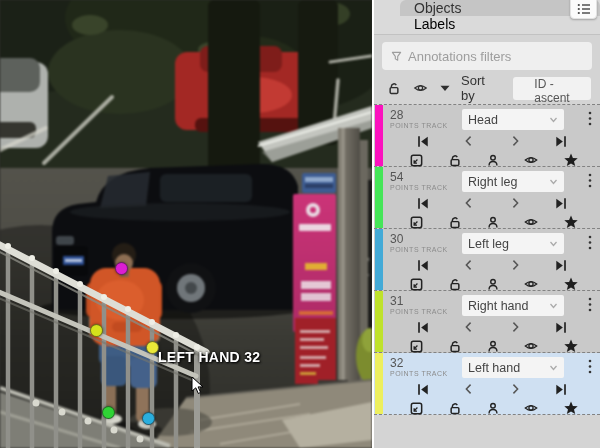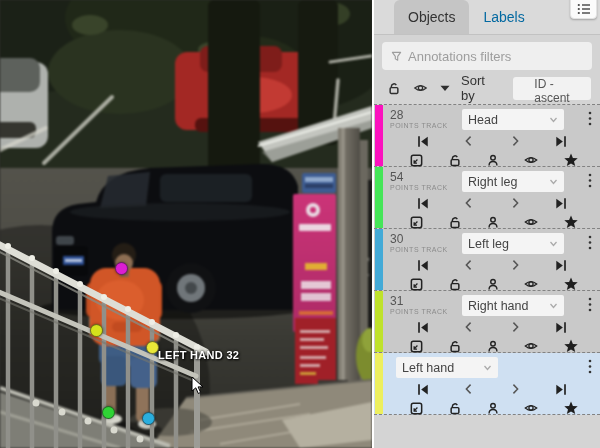--- a/index.html
+++ b/index.html
@@ -4,27 +4,27 @@
 <style>
   html,body{margin:0;padding:0;background:#fff;}
   .app{position:relative;width:600px;height:448px;overflow:hidden;font-family:"Liberation Sans",sans-serif;-webkit-font-smoothing:antialiased;}
 
   
   .canvas{position:absolute;left:0;top:0;width:372px;height:448px;background:#2e2e2a;overflow:hidden;}
   .scene{position:absolute;left:0;top:0;filter:blur(1.1px);}
   .railing{position:absolute;left:0;top:0;filter:blur(.4px);}
   .annotations{position:absolute;left:0;top:0;width:372px;height:448px;}
   .pt{position:absolute;width:11px;height:11px;border-radius:50%;border:1px solid rgba(25,25,25,.55);box-shadow:0 0 3px rgba(0,0,0,.45);}
-  .ptlabel{position:absolute;left:158px;top:349px;color:#fff;font-size:11px;font-weight:bold;letter-spacing:.3px;text-shadow:0 0 3px #000,1px 1px 2px rgba(0,0,0,.9);white-space:nowrap;}
+  .ptlabel{position:absolute;left:158px;top:349px;color:#fff;font-size:14px;font-weight:bold;letter-spacing:.3px;text-shadow:0 0 3px #000,1px 1px 2px rgba(0,0,0,.9);white-space:nowrap;}
   .cursor{position:absolute;left:191px;top:376px;}
 
   
   .sidebar{position:absolute;left:372px;top:0;width:228px;height:448px;background:#d4d4d4;border-left:2px solid #fff;box-sizing:border-box;color:#333;}
-  .tabs{position:relative;height:34px;background:#dadada;border-bottom:1px solid #c2c2c2;display:flex;align-items:stretch;padding-left:20px;}
-  .tab{display:flex;align-items:center;padding:0 14px;font-size:14px;color:#0369a1;cursor:pointer;}
+  .tabs{position:relative;height:34px;background:#dadada;border-bottom:1px solid #c2c2c2;display:flex;align-items:stretch;padding-left:26px;flex-direction:column;}
+  .tab{display:flex;align-items:center;padding:0 14px;font-size:14px;color:#000000;cursor:pointer;}
   .tab.active{background:#c5c5c5;border-radius:6px 6px 0 0;color:#333;}
   .collapse-btn{position:absolute;right:3px;top:-7px;width:27px;height:26px;background:#fbfbfb;border:1px solid #e2e2e2;border-radius:4px;box-shadow:0 1px 2px rgba(0,0,0,.25);display:flex;align-items:flex-end;justify-content:center;padding-bottom:3px;box-sizing:border-box;}
   .filterbox{margin:7px 8px 5px 8px;height:28px;background:#efefef;border-radius:4px;display:flex;align-items:center;padding:0 9px;gap:6px;}
   .filterbox .ph{color:#9d9d9d;font-size:13px;}
   .controls{display:flex;align-items:center;height:26px;padding:0 9px 0 13px;gap:11px;}
   .icobtn{display:flex;align-items:center;justify-content:center;background:none;border:none;padding:0;cursor:pointer;}
   .sortlbl{margin-left:auto;font-size:13px;color:#333;}
   .sortsel{width:78px;height:23px;background:#f2f2f2;border-radius:3px;display:flex;align-items:center;justify-content:space-between;padding:0 22px;font-size:12px;color:#555;box-sizing:border-box;cursor:pointer;flex-direction:column;}
   .tracklist{margin-top:3px;border-top:1px dashed #828282;}
   .titem{position:relative;height:62px;border-bottom:1px dashed #828282;background:#c9c9c9;padding:4px 8px 2px 16px;box-sizing:border-box;}
@@ -619,20 +619,24 @@
               <svg width="16" height="16" viewBox="0 0 16 16">
                 <path d="M8 1.5 L9.9 5.9 L14.7 6.3 L11 9.4 L12.2 14.1 L8 11.5 L3.8 14.1 L5 9.4 L1.3 6.3 L6.1 5.9 Z" fill="#1e1e1e"></path>
               </svg>
             </button>
         </div>
       </div>
 
       <div class="titem selected">
         <div class="cbar" style="background: rgb(237, 239, 94);"></div>
         <div class="ihead">
+          <div class="idwrap">
+            <div class="oid">32</div>
+            <div class="otype">POINTS TRACK</div>
+          </div>
           <div class="lblsel">
             <span>Left hand</span>
             <svg width="9" height="6" viewBox="0 0 8 6">
                 <path d="M1 1 L4 4.5 L7 1" fill="none" stroke="#aaa" stroke-width="1.3"></path>
               </svg>
           </div>
           <div class="menu">
             <svg width="4" height="15" viewBox="0 0 4 15">
                 <g fill="#333">
                   <circle cx="2" cy="2" r="1.3"></circle>

